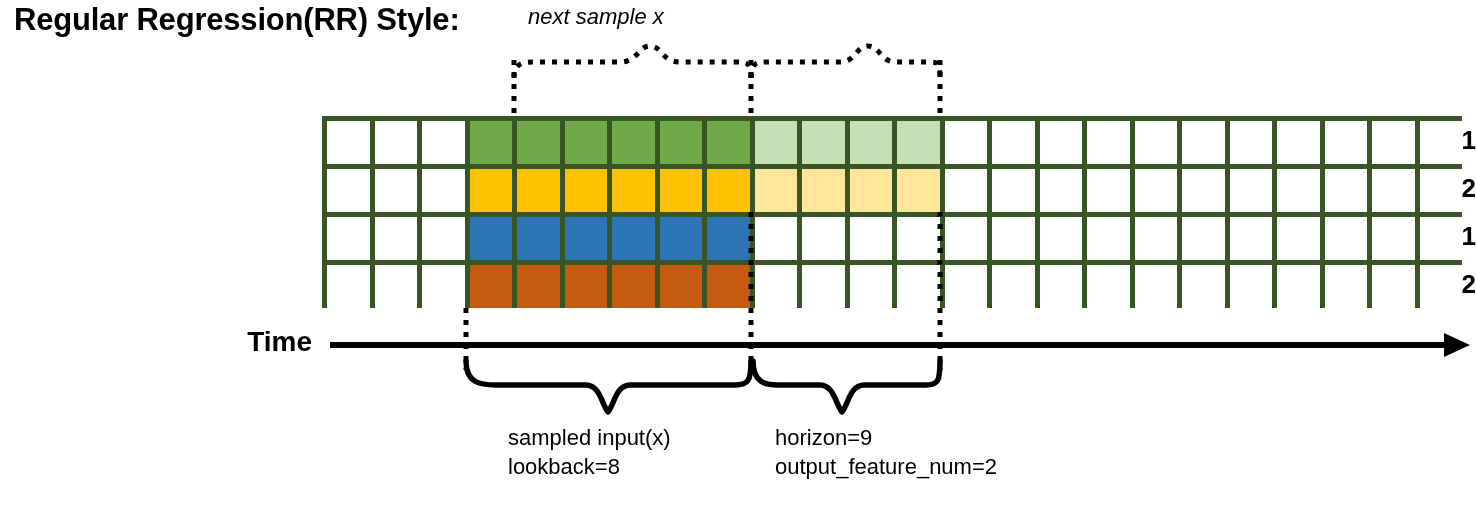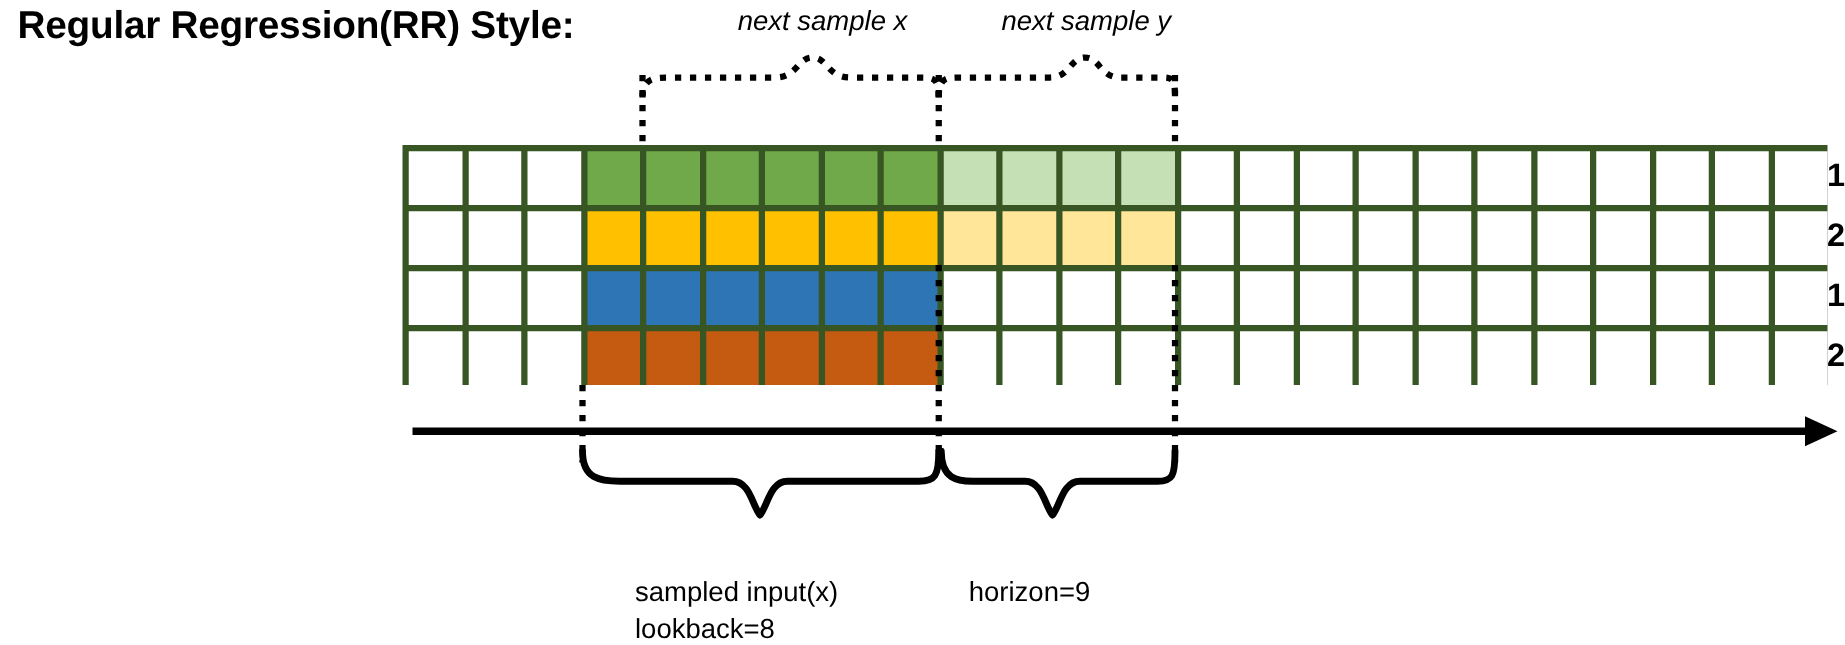--- a/index.html
+++ b/index.html
@@ -44,41 +44,42 @@
 
   
   svg#deco{position:absolute;left:0;top:0;width:1476px;height:516px;overflow:visible;}
   .dotline{stroke:#000;stroke-width:5;fill:none;stroke-linecap:butt;stroke-dasharray:5 7;}
   .solid{stroke:#000;fill:none;}
   .brace{stroke:#000;stroke-width:5.5;fill:none;stroke-linecap:round;stroke-linejoin:round;}
 
   .brace-label{
     position:absolute;
     font-size:22px;font-style:italic;font-weight:400;color:#000;
-    white-space:nowrap;text-align:center;
+    white-space:nowrap;text-align:left;
   }
 
   .caption{
     position:absolute;
     font-size:22px;font-weight:400;color:#000;
-    line-height:1.30;white-space:nowrap;margin-top:36px;
+    line-height:1.30;white-space:nowrap;
   }
 </style>
 </head>
 <body>
 
 <div id="stage">
 
   <div class="title">Regular Regression(RR) Style:</div>
 
   <div class="row-label" style="top:127px;">Target 1</div>
   <div class="row-label" style="top:175px;">Target 2</div>
   <div class="row-label" style="top:223px;">Extra Feature 1</div>
   <div class="row-label" style="top:271px;">Extra Feature 2</div>
 
+  <div class="time-label">Time</div>
 
   <div id="grid" style="background: rgb(55, 86, 35);">
       <div class="cell" style="left: 5px; top: 5px; width: 42.5px; height: 43px; background: rgb(255, 255, 255);"></div>
       <div class="cell" style="left: 52.5px; top: 5px; width: 42.5px; height: 43px; background: rgb(255, 255, 255);"></div>
       <div class="cell" style="left: 100px; top: 5px; width: 42.5px; height: 43px; background: rgb(255, 255, 255);"></div>
       <div class="cell" style="left: 147.5px; top: 5px; width: 42.5px; height: 43px; background: rgb(111, 169, 74);"></div>
       <div class="cell" style="left: 195px; top: 5px; width: 42.5px; height: 43px; background: rgb(111, 169, 74);"></div>
       <div class="cell" style="left: 242.5px; top: 5px; width: 42.5px; height: 43px; background: rgb(111, 169, 74);"></div>
       <div class="cell" style="left: 290px; top: 5px; width: 42.5px; height: 43px; background: rgb(111, 169, 74);"></div>
       <div class="cell" style="left: 337.5px; top: 5px; width: 42.5px; height: 43px; background: rgb(111, 169, 74);"></div>
@@ -209,23 +210,23 @@
     <path class="brace" d="M 753 361
              C 753 383, 766 385, 778 385
              L 820 385
              C 834 385, 836 405, 842 412
              C 848 405, 850 385, 864 385
              L 926 385
              C 938 385, 940 381, 940 361"></path>
   </svg>
 
   <div class="brace-label" style="left:528px;top:4px;width:260px;">next sample x</div>
-  <div class="brace-label" style="left:742px;top:4px;width:254px;">next sample y</div>
 
   <div class="caption" style="left:508px;top:424px;">
     <div>sampled input(x)</div>
     <div>lookback=8</div>
   </div>
   <div class="caption" style="left:775px;top:424px;">
     <div>horizon=9</div>
+    <div>output_feature_num=2</div>
   </div>
 
 </div>
 
 </body></html>

